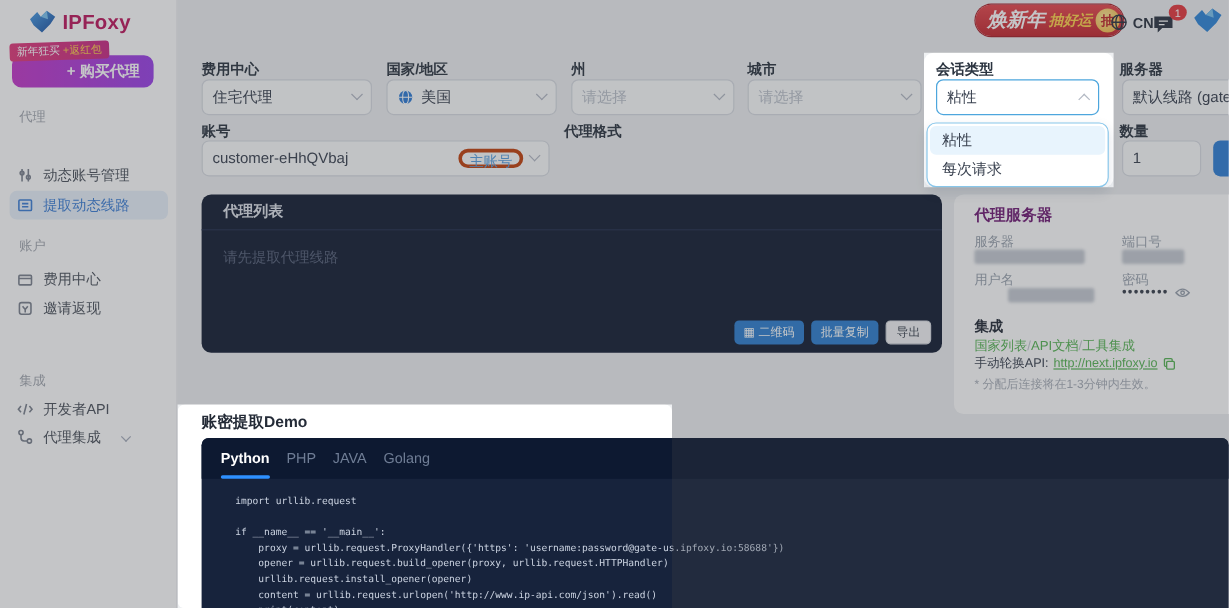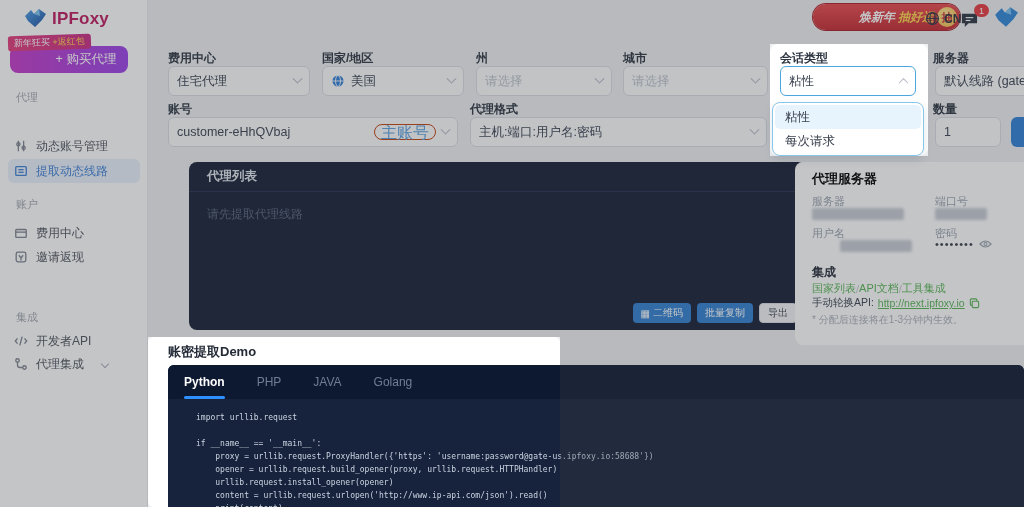--- a/index.html
+++ b/index.html
@@ -5,80 +5,80 @@
   * { margin:0; padding:0; box-sizing:border-box; }
   body { font-family:"Liberation Sans", sans-serif; background:#888; }
   .stage { position:relative; width:1024px; height:507px; overflow:hidden; background:#eef0f2; }
 
   
   .sidebar { position:absolute; left:0; top:0; width:148px; height:507px; background:#ffffff; border-right:1px solid #e9ebef; z-index:2; }
   .logo { position:absolute; left:24px; top:8px; display:flex; align-items:center; gap:4px; }
   .logo-text { font-size:17px; font-weight:bold; color:#be185d; letter-spacing:.2px; }
   .ribbon { position:absolute; left:8px; top:35px; z-index:3; background:linear-gradient(90deg,#e23a7a,#c92b85); border-radius:3px; padding:1px 6px; font-size:9px; transform:rotate(-2deg); white-space:nowrap; }
   .ribbon .ra { color:#fff; } .ribbon .rb { color:#ffd34d; }
-  .buy-btn { position:absolute; left:10px; top:46px; width:118px; height:27px; border:none; border-radius:8px; background:linear-gradient(90deg,#c437c9,#9a41e8); color:#fff; font-size:12.5px; font-weight:normal; cursor:pointer;padding-left:34px; }
+  .buy-btn { position:absolute; left:10px; top:46px; width:118px; height:27px; border:none; border-radius:8px; background:linear-gradient(90deg,#c437c9,#9a41e8); color:#fff; font-size:12.5px; font-weight:bold; cursor:pointer;padding-left:34px; }
   .sec-label { position:absolute; left:16px; font-size:11px; color:#a2a7af; }
   .side-item { position:absolute; left:14px; width:120px; height:24px; display:flex; align-items:center; gap:8px; font-size:12px; color:#4c525c; cursor:pointer; }
   .side-item .icn { display:flex; color:#7b828e; }
   .side-item.active { left:8px; width:132px; padding-left:6px; background:#e8f1fb; border-radius:6px; color:#3d7fd6; }
   .side-item.active .icn { color:#3d7fd6; }
   .side-chev { width:6px; height:6px; border-right:1.4px solid #a7adbb; border-bottom:1.4px solid #a7adbb; transform:rotate(45deg); margin-left:10px; }
 
   
   .promo-banner { position:absolute; left:813px; top:4px; height:26px; display:flex; align-items:center; gap:3px; padding:0 3px 0 10px; border-radius:13px; background:linear-gradient(180deg,#e8484d,#c42830); box-shadow:0 0 0 1px #a81f28; font-weight:bold; font-style:italic; }
-  .promo-a { color:#fff; font-size:12px;margin-left:36px; } .promo-b { color:#ffd34d; font-size:12px; }
+  .promo-a { color:#fff; font-size:16px; } .promo-b { color:#ffd34d; font-size:12px; }
   .promo-coin { width:20px; height:20px; border-radius:50%; background:radial-gradient(circle at 40% 35%,#ffe694,#f4b63c); color:#c02a2a; font-size:11px; font-weight:bold; font-style:normal; display:flex; align-items:center; justify-content:center; }
   .lang { position:absolute; left:925px; top:11px; display:flex; align-items:center; gap:4px; font-size:12px; font-weight:bold; color:#2b3340; cursor:pointer; }
   .msg { position:absolute; left:960px; top:11px; cursor:pointer; }
   .msg-badge { position:absolute; left:974px; top:4px; min-width:15px; height:13px; border-radius:7px; background:#e5383e; color:#fff; font-size:9px; display:flex; align-items:center; justify-content:center; padding:0 3px; }
   .avatar { position:absolute; left:993px; top:5px; width:26px; height:26px; cursor:pointer; }
 
   
   .flabel { position:absolute; font-size:12px; font-weight:bold; color:#2b3440; }
   .field { position:absolute; height:30px; background:#fbfcfd; border:1px solid #d8dce2; border-radius:6px; display:flex; align-items:center; padding:0 8px; font-size:12.5px; color:#3a4250; cursor:pointer; }
   .field .grow { flex:1; overflow:hidden; white-space:nowrap; }
   .ph { color:#bcc2cb; }
   .chev { width:7px; height:7px; border-right:1.5px solid #b3b9c4; border-bottom:1.5px solid #b3b9c4; transform:rotate(45deg) translate(-2px,-2px); flex:none; }
   .chev.up { transform:rotate(225deg) translate(-1px,-1px); }
-  .acct-badge { flex:none; border:1px solid #c2410c; color:#5aa0e0; border-radius:9px; font-size:16px; padding:0 6px; height:16px; line-height:15px; margin-right:6px; }
+  .acct-badge { flex:none; border:3px solid #c2410c; color:#5aa0e0; border-radius:9px; font-size:12px; padding:0 6px; height:16px; line-height:15px; margin-right:6px; }
   .spot1 { position:absolute; left:770px; top:44px; width:158px; height:112px; background:#fff; border-radius:8px; }
   .session-field { border:1.5px solid #4da6dd; background:#fff; }
   .dropdown { position:absolute; left:772px; top:102px; width:152px; background:#fff; border:1px solid #88c6ea; border-radius:8px; padding:2px; box-shadow:0 4px 10px rgba(20,40,80,.12); z-index:4; }
   .dd-opt { height:24px; display:flex; align-items:center; padding:0 10px; font-size:12.5px; color:#3a4250; border-radius:5px; cursor:pointer; }
   .dd-opt.sel { background:#e8f4fd; }
   .num-field { cursor:text; }
   .extract-btn { position:absolute; left:1011px; top:117px; width:46px; height:30px; border:none; border-radius:6px; background:#2f7fd6; cursor:pointer; }
 
   
-  .plist { position:absolute; left:168px; top:162px; width:617px; height:168px; background:#131d33; border-radius:8px;margin-left:21px; }
+  .plist { position:absolute; left:168px; top:162px; width:617px; height:132px; background:#131d33; border-radius:8px; }
   .plist-head { position:absolute; left:0; top:0; width:100%; height:30px; border-bottom:1px solid #232f4c; display:flex; align-items:center; padding-left:18px; font-size:12.5px; font-weight:bold; color:#dfe3ea; }
   .plist-empty { position:absolute; left:18px; top:44px; font-size:12px; color:#566179; }
   .plist-btns { position:absolute; right:9px; bottom:7px; display:flex; gap:6px; }
   .pbtn { height:20px; border:none; border-radius:4px; font-size:10px; padding:0 8px; cursor:pointer; display:flex; align-items:center; gap:3px; }
   .pbtn.blue { background:#2e7fd0; color:#fff; }
   .pbtn.light { background:#f2f3f5; color:#3c4350; border:1px solid #d9dce1; }
 
   
   .spanel { position:absolute; left:795px; top:162px; width:229px; height:183px; background:#fff; border-radius:8px 0 0 8px; font-size:11px; }
-  .spanel .title { position:absolute; left:17px; top:8px; font-size:13px; font-weight:bold; color:#000000; }
+  .spanel .title { position:absolute; left:17px; top:8px; font-size:13px; font-weight:bold; color:#701a75; }
   .slab { position:absolute; color:#98a1ad; }
   .blur-block { position:absolute; height:12px; background:#c6cbd3; border-radius:2px; filter:blur(1.5px); }
   .pwd { position:absolute; left:140px; top:76px; color:#39404c; letter-spacing:1px; display:flex; align-items:center; gap:5px; }
   .integ-title { position:absolute; left:17px; top:102px; font-size:12px; font-weight:bold; color:#242b37; }
   .links-row { position:absolute; left:17px; top:119px; width:200px; display:flex; align-items:center; }
   .glink { color:#57b554; cursor:pointer; } .lsep { color:#c3c8cf; }
   .api-row { position:absolute; left:17px; top:134px; display:flex; align-items:center; gap:4px; font-size:10.5px; color:#3a4250; }
   .api-url { color:#57b554; text-decoration:underline; cursor:pointer; }
   .note { position:absolute; left:17px; top:151px; font-size:10px; color:#a8aeb8; }
 
   
   .spot2 { position:absolute; left:148px; top:337px; width:412px; height:170px; background:#fff; border-radius:6px; }
   .demo-title { position:absolute; left:168px; top:343px; font-size:13px; font-weight:bold; color:#242b37; }
   .code-panel { position:absolute; left:168px; top:365px; width:856px; height:142px; background:#17233c; border-radius:6px 6px 0 0; }
-  .tabbar { position:absolute; left:0; top:0; width:100%; height:34px; background:#0d1931; border-radius:6px 6px 0 0; display:flex; align-items:center; padding-left:16px; gap:32px; }
+  .tabbar { position:absolute; left:0; top:0; width:100%; height:34px; background:#0d1931; border-radius:6px 6px 0 0; display:flex; align-items:center; padding-left:16px; gap:14px; }
   .tab { position:relative; font-size:12px; color:#6f7d95; height:34px; display:flex; align-items:center; cursor:pointer; }
   .tab.active { color:#fff; font-weight:bold; }
   .tab.active::after { content:""; position:absolute; left:0; bottom:0; width:100%; height:3px; background:#2e90ff; border-radius:2px; }
   .code { position:absolute; left:28px; top:46px; font-family:"DejaVu Sans Mono", monospace; font-size:8px; line-height:13px; color:#ccd4e2; white-space:pre; }
 
   
   .overlay { position:absolute; left:0; top:0; z-index:9; pointer-events:none; }
 </style>
 </head>
 <body>
@@ -244,24 +244,20 @@
   </div>
 
   <div class="flabel" style="left:168px; top:101px">账号</div>
   <div class="field" style="left:168px; top:117px; width:290px">
     <span class="grow">customer-eHhQVbaj</span>
     <span class="acct-badge">主账号</span>
     <span class="chev"></span>
   </div>
 
   <div class="flabel" style="left:470px; top:101px">代理格式</div>
-  <div class="field" style="left:470px; top:117px; width:297px">
-    <span class="grow">主机:端口:用户名:密码</span>
-      <span class="chev"></span>
-  </div>
 
   <div class="flabel" style="left:933px; top:101px">数量</div>
   <div class="field num-field" style="left:935px; top:117px; width:66px">
     <span class="grow">1</span>
   </div>
   <button class="extract-btn"></button>
 
   <div class="plist">
     <div class="plist-head">代理列表</div>
     <div class="plist-empty">请先提取代理线路</div>

